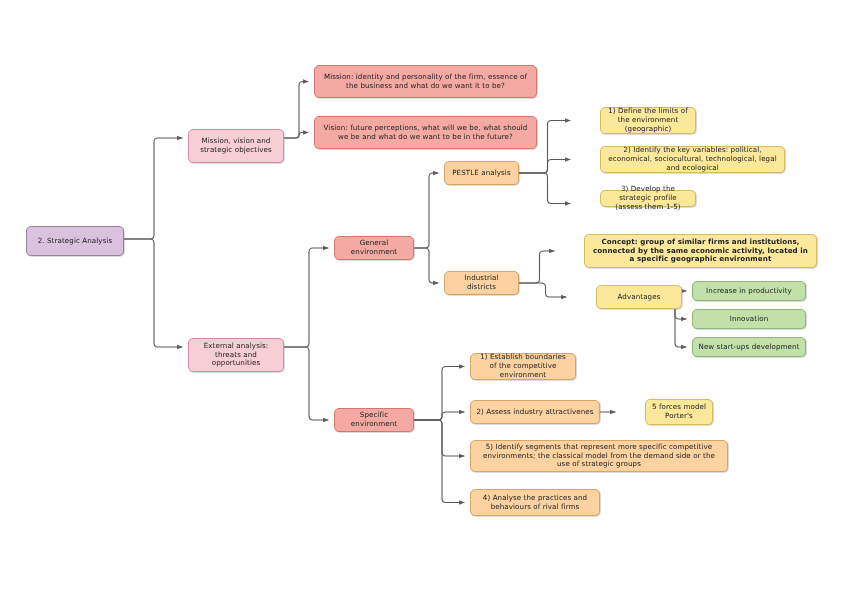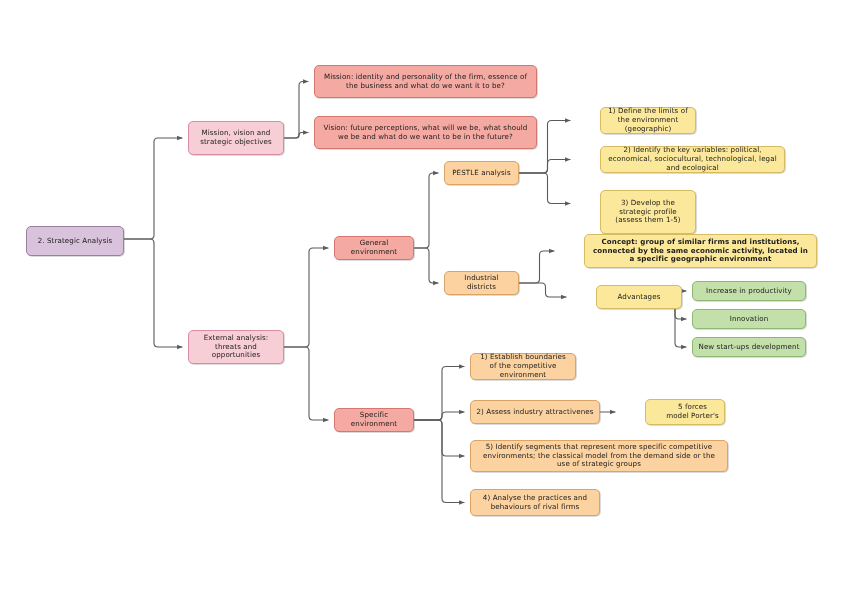--- a/index.html
+++ b/index.html
@@ -41,20 +41,21 @@
     letter-spacing: 0.1px;
     box-shadow: 0.8px 0.8px 0 rgba(120,120,120,0.35);
   }
   .n-root {
     background: #d9c2db;
     border-color: #9b7fa0;
   }
   .n-pink {
     background: #f7cdd6;
     border-color: #d98ca5;
+    margin-top: 8px;
   }
   .n-salmon {
     background: #f4aaa2;
     border-color: #d4786f;
   }
   .n-orange {
     background: #fbd2a0;
     border-color: #d9a468;
   }
   .n-yellow {
@@ -130,21 +131,21 @@
       </div>
       <div class="node n-orange" style="left: 444px; top: 271px; width: 75px; height: 24px;">
         <span>Industrial districts</span>
       </div>
       <div class="node n-yellow" style="left: 576px; top: 107px; width: 96px; height: 27px;">
         <span>1) Define the limits of the environment (geographic)</span>
       </div>
       <div class="node n-yellow" style="left: 576px; top: 146px; width: 185px; height: 27px;">
         <span>2) Identify the key variables: political, economical, sociocultural, technological, legal and ecological</span>
       </div>
-      <div class="node n-yellow" style="left: 576px; top: 190px; width: 96px; height: 44px;">
+      <div class="node n-yellow" style="left: 576px; top: 190px; width: 96px; height: 17px;">
         <span>3) Develop the strategic profile (assess them 1-5)</span>
       </div>
       <div class="node n-yellow" style="left: 560px; top: 234px; width: 233px; height: 34px; font-weight: bold;">
         <span>Concept: group of similar firms and institutions, connected by the same economic activity, located in a specific geographic environment</span>
       </div>
       <div class="node n-yellow" style="left: 572px; top: 285px; width: 86px; height: 24px; justify-content: center;">
         <span>Advantages</span>
       </div>
       <div class="node n-green" style="left: 692px; top: 281px; width: 114px; height: 20px;">
         <span>Increase in productivity</span>
@@ -160,17 +161,17 @@
       </div>
       <div class="node n-orange" style="left: 470px; top: 400px; width: 130px; height: 24px;">
         <span>2) Assess industry attractivenes</span>
       </div>
       <div class="node n-orange" style="left: 470px; top: 440px; width: 258px; height: 32px;">
         <span>5) Identify segments that represent more specific competitive environments; the classical model from the demand side or the use of strategic groups</span>
       </div>
       <div class="node n-orange" style="left: 470px; top: 489px; width: 130px; height: 27px;">
         <span>4) Analyse the practices and behaviours of rival firms</span>
       </div>
-      <div class="node n-yellow" style="left: 621px; top: 399px; width: 80px; height: 26px; padding-left: 20px;">
+      <div class="node n-yellow" style="left: 621px; top: 399px; width: 68px; height: 26px;">
         <span>5 forces model Porter's</span>
       </div>
     </div>
 </div>
 
 </body></html>

